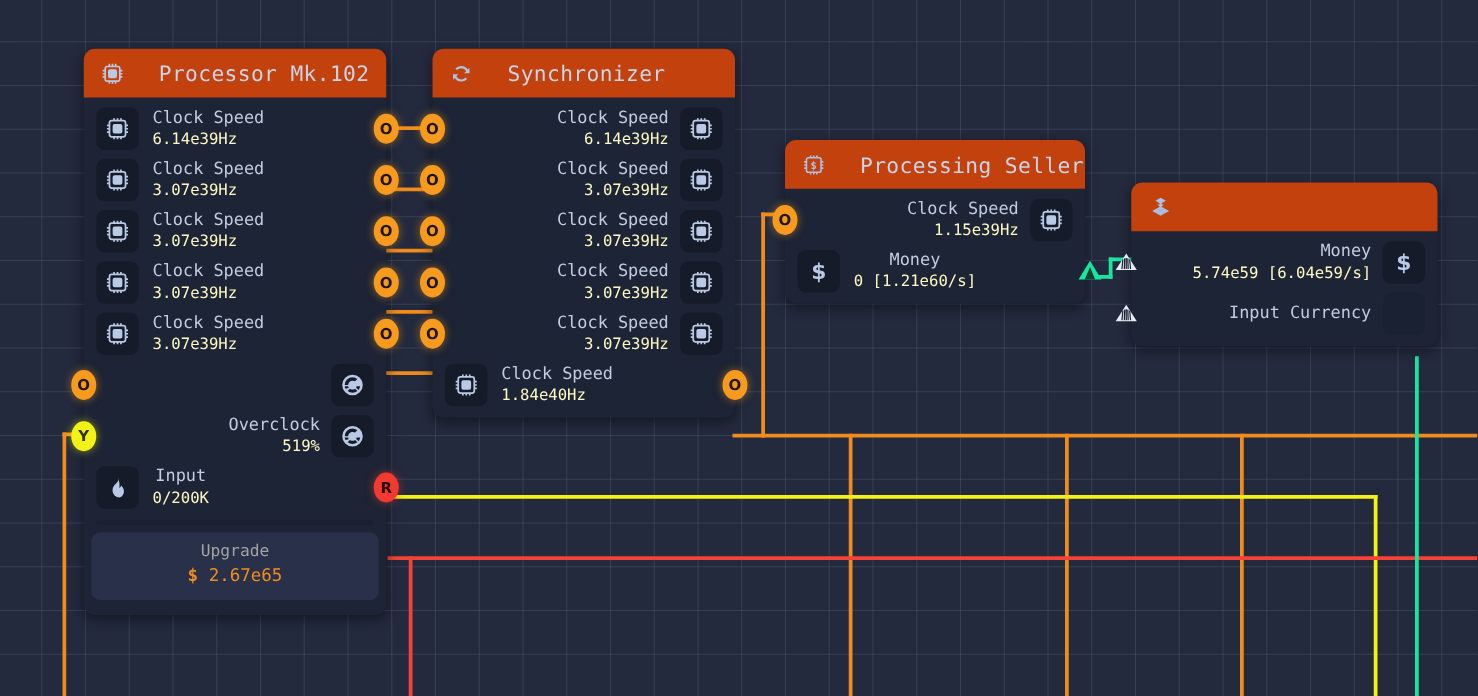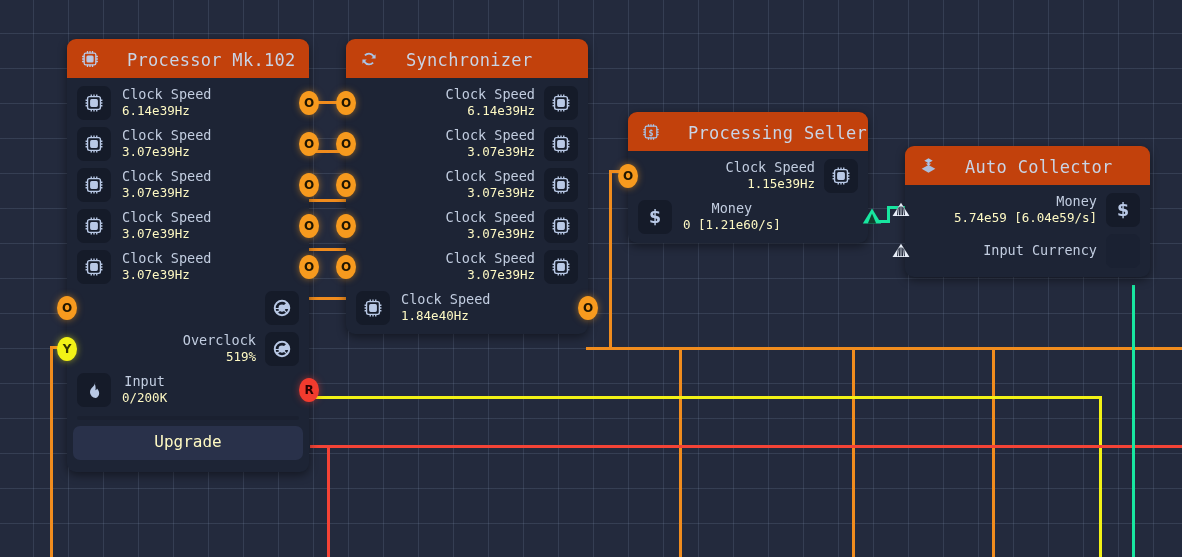--- a/index.html
+++ b/index.html
@@ -91,21 +91,21 @@
   .port.tri  { background: none; box-shadow: none; }
 
   .divider { height: 4px; background: #12172442; margin: 6px 10px 0 10px; border-radius: 3px; }
   .upgrade {
     margin: 6px 6px 6px 6px;
     background: #29314a;
     border-radius: 7px;
     padding: 7px 0 9px 0;
     text-align: center;
   }
-  .upgrade .u-lbl { color: #fef9c3; font-size: 16px; line-height: 18px; }
+  .upgrade .u-lbl { color: #a3a3a3; font-size: 13px; line-height: 18px; }
   .upgrade .u-cost { color: #f08c1e; font-size: 14px; line-height: 20px; }
   .upgrade .u-cost .dollar { font-weight: bold; }
   svg { display: block; }
 </style>
 </head>
 <body>
 
 <div id="canvas">
 
   <div class="wire h w-short" style="left:303px;top:101px;width:58px;"></div>
@@ -274,20 +274,24 @@
           <span class="lbl">Input</span>
           <span class="val">0/200K</span>
         </span>
         <span class="port red" style="right:-10px;top:9px;">R</span>
       </div>
 
       <div class="divider"></div>
 
       <div class="upgrade">
         <div class="u-lbl">Upgrade</div>
+        <div class="u-cost">
+          <span class="dollar">$</span>
+          <span>2.67e65</span>
+        </div>
       </div>
     </div>
   </div>
 
   <div class="node" style="left:346px;top:39px;width:242px;">
     <div class="node-header">
       <span class="iconbox" style="width:22px;height:22px;background:none;">
         <svg width="20" height="20" viewBox="0 0 24 24">
             <g fill="#a9c4e8">
           <path d="M12 4.5a7.5 7.5 0 0 1 6.3 3.4l1.6-1.6v5.2h-5.2l2-2A5.4 5.4 0 0 0 12 6.6a5.4 5.4 0 0 0-4.1 1.9L6.3 7A7.5 7.5 0 0 1 12 4.5z"></path>
@@ -459,21 +463,20 @@
     <div class="node-header">
       <span class="iconbox" style="width:22px;height:22px;background:none;">
         <svg width="21" height="21" viewBox="0 0 24 24">
             <g fill="#a9c4e8">
           <path d="M12 2.5 7.2 5.3 12 8.1l4.8-2.8z"></path>
           <path d="M12 10.2 4.2 14.6 12 19l7.8-4.4z" opacity=".95"></path>
           <path d="M11 5.5h2v3.2h2L12 11.4 9 8.7h2z"></path>
         </g>
           </svg>
       </span>
-      <span class="node-title">Auto Collector</span>
     </div>
     <div class="node-body">
 
       <div class="row right">
         <span class="port tri" style="left:-14px;top:8px;">
           <svg width="26" height="22" viewBox="0 0 26 22">
             <polygon points="13,3 24,20 2,20" fill="#e8eef8"></polygon>
             <path d="M8.5 19 L9.5 9 M11 19 L11.4 8 M13 19 L13 7.6 M15 19 L14.6 8 M17.5 19 L16.5 9" stroke="#1d2435" stroke-width="1.3" fill="none"></path>
           </svg>
         </span>

